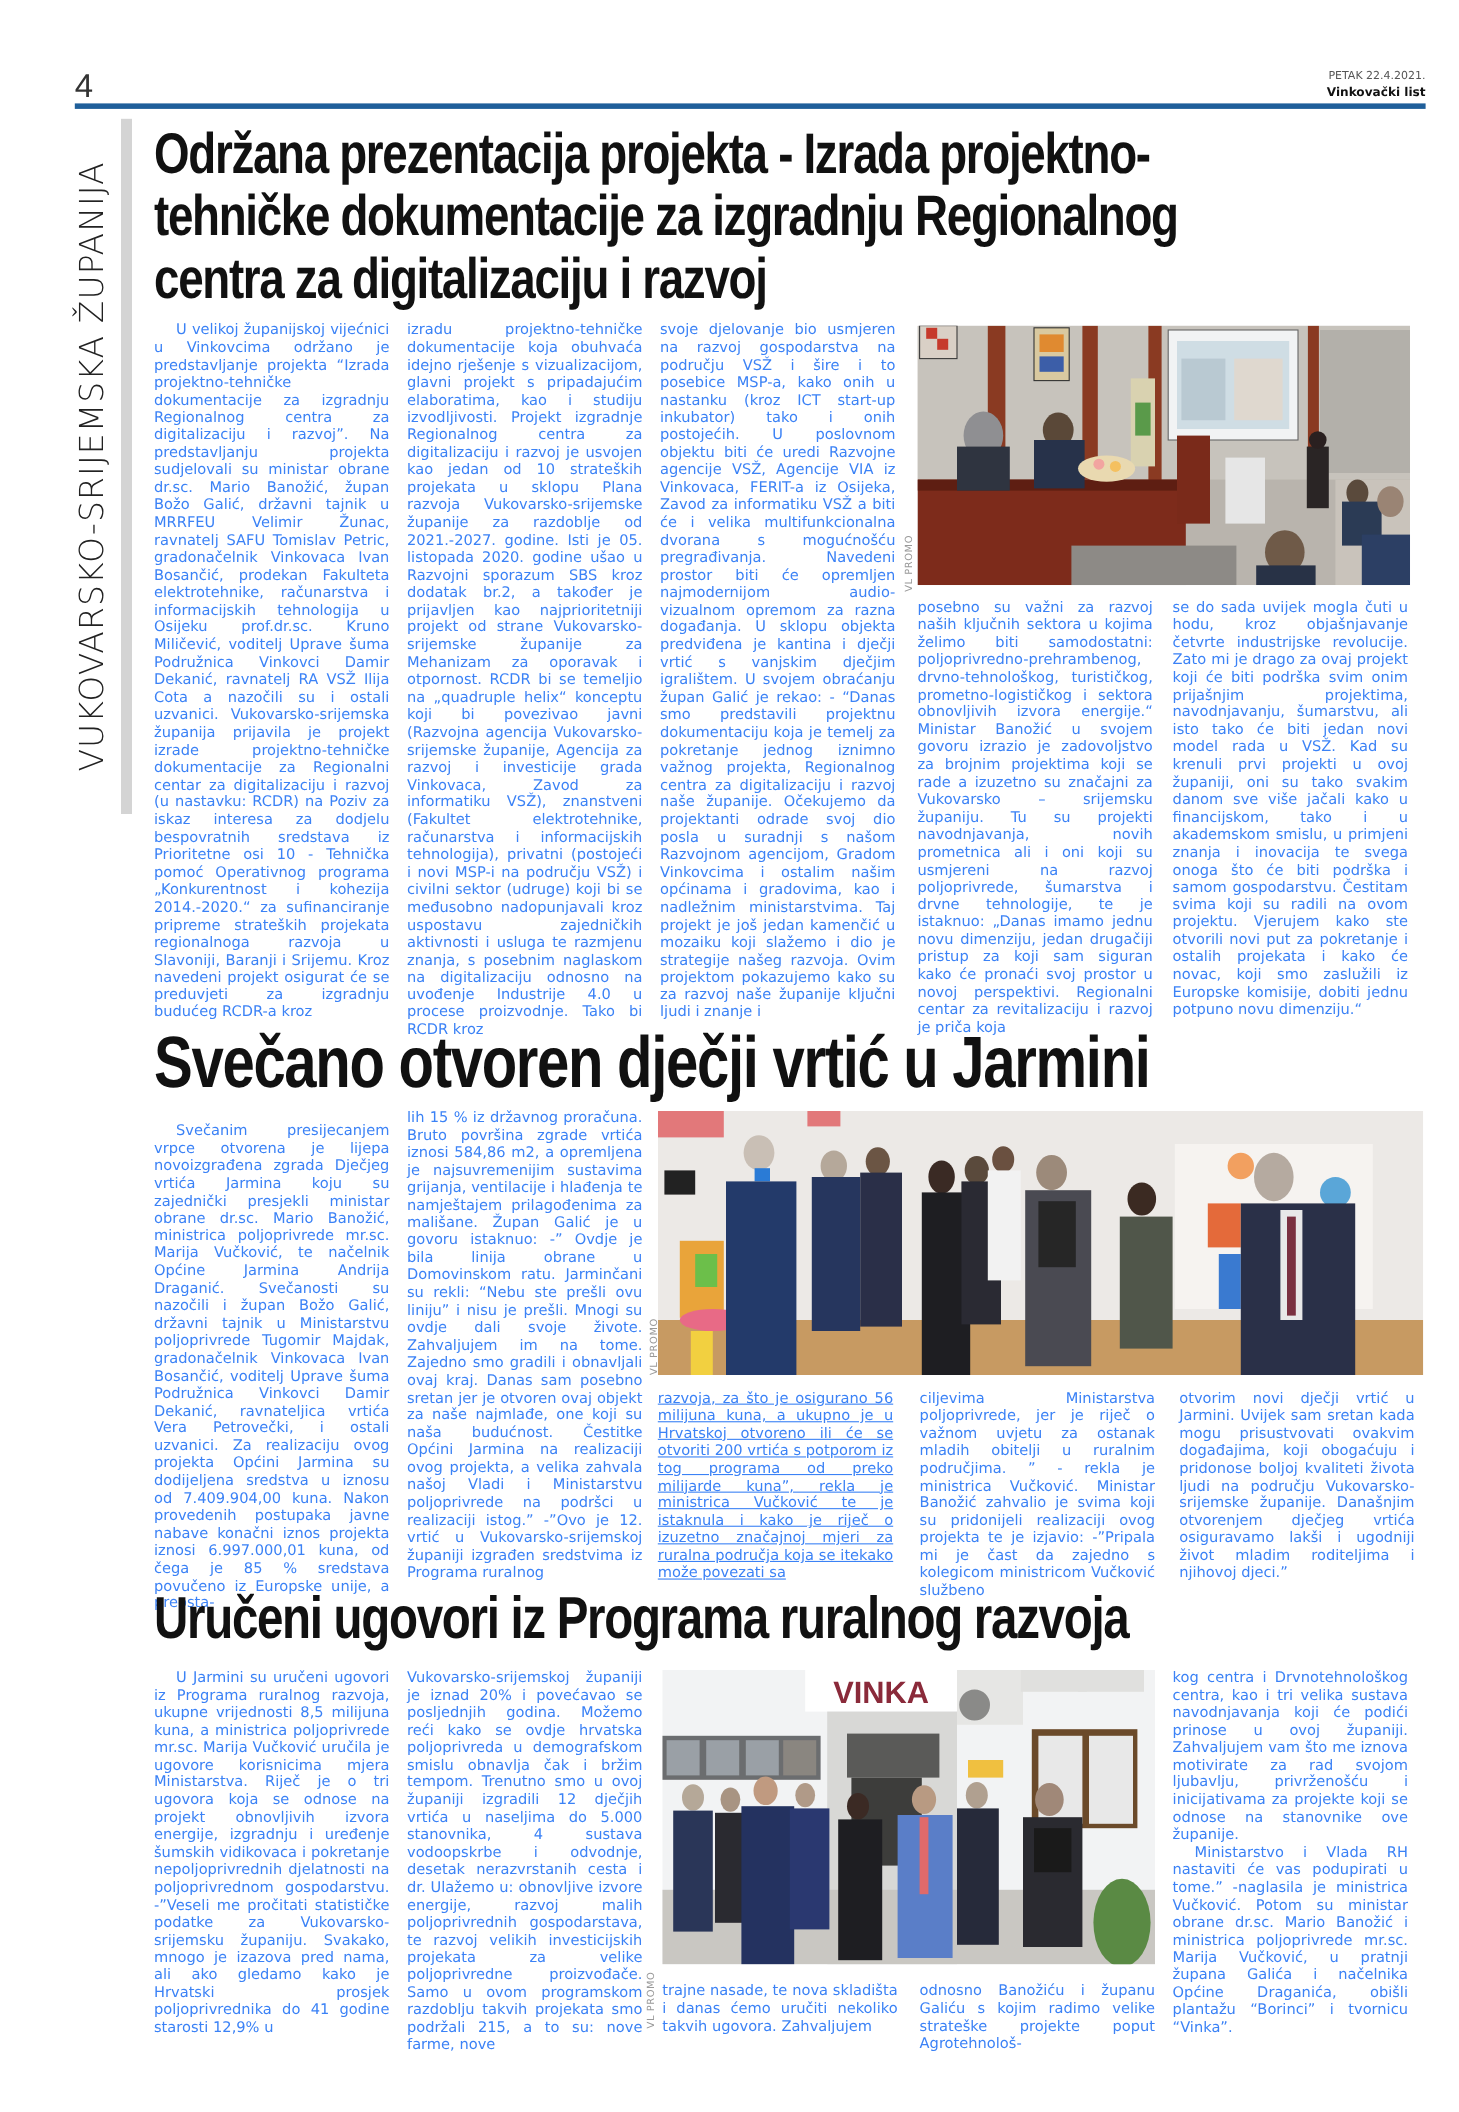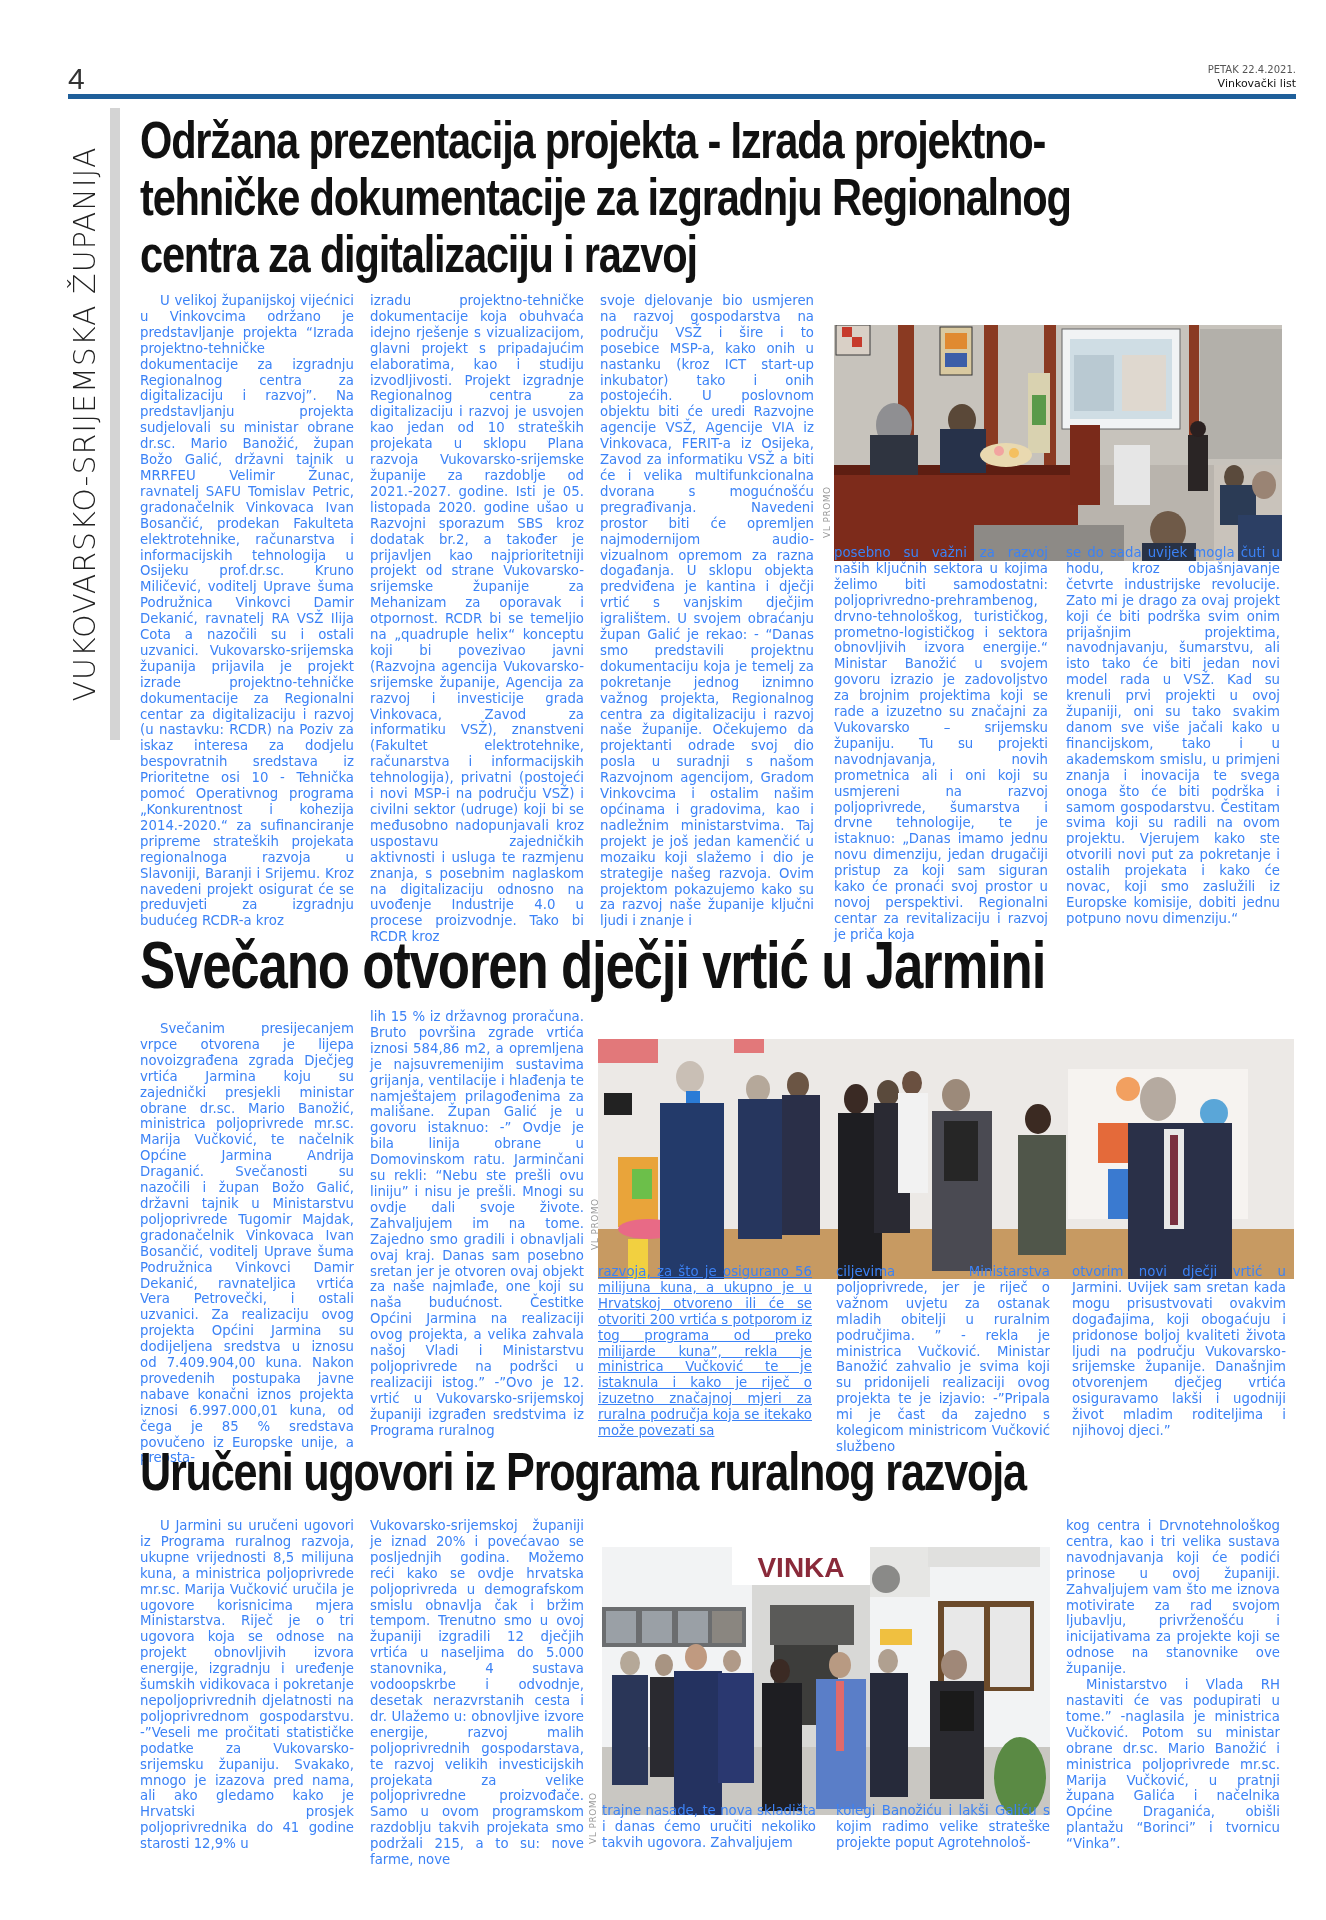--- a/index.html
+++ b/index.html
@@ -1,36 +1,36 @@
 <!DOCTYPE html>
 <html><head>
 <meta charset="utf-8">
 <style>
   html, body { margin: 0; padding: 0; background: #ffffff; }
   body { width: 1326px; height: 1920px; position: relative; overflow: hidden;
          font-family: "DejaVu Sans", sans-serif; color: #1e1e1e; }
   .abs { position: absolute; }
   .page-num { left: 68px; top: 62px; font-size: 30px; font-weight: 300; color: #333; font-family: "Liberation Sans Narrow", "Liberation Sans", sans-serif; }
   .hdr-date { right: 30px; top: 64px; font-size: 10px; color: #555; text-align: right; letter-spacing: 0; }
-  .hdr-pub { right: 30px; top: 77px; font-size: 11px; font-weight: normal; color: #111; text-align: right; }
+  .hdr-pub { right: 30px; top: 77px; font-size: 11px; font-weight: bold; color: #111; text-align: right; }
   .rule { left: 68px; top: 94px; width: 1228px; height: 5px; background: #1f5f9a; }
   .section-side { left: 62px; top: 108px; width: 44px; height: 632px; }
   .section-side .label { position: absolute; left: 50%; top: 50%;
       transform: translate(-50%, -50%) rotate(-90deg); white-space: nowrap;
       font-size: 30px; letter-spacing: 1px; color: #222; font-weight: 300; }
   .side-bar { left: 110px; top: 108px; width: 10px; height: 632px; background: #d4d4d4; }
   .headline { font-family: "Liberation Sans", sans-serif; font-weight: bold; color: #111;
               letter-spacing: -1.5px; line-height: 1.0; transform-origin: left top; }
   .h1 { left: 140px; top: 112px; font-size: 52px; width: 1300px; transform: scaleX(0.80); line-height: 57px; }
   .h2 { left: 140px; top: 932px; font-size: 66px; width: 1400px; transform: scaleX(0.80); }
   .h3 { left: 140px; top: 1444px; font-size: 54px; width: 1400px; transform: scaleX(0.80); }
   .col { font-size: 13.3px; line-height: 15.9px; text-align: justify; color: #3b82f6; hyphens: manual; }
   .col p { margin: 0; }
   .col .ind { text-indent: 20px; }
-  .photo { overflow: hidden; margin-top: 29px; }
+  .photo { overflow: hidden; }
   .credit { font-size: 9px; color: #999; transform: rotate(-90deg); transform-origin: left top; white-space: nowrap; letter-spacing: 0.5px; }
 </style>
 </head>
 <body>
 
 <div class="abs page-num">4</div>
 <div class="abs hdr-date">PETAK 22.4.2021.</div>
 <div class="abs hdr-pub">Vinkovački list</div>
 <div class="abs rule"></div>
 
@@ -219,18 +219,18 @@
     </g>
     <ellipse cx="418" cy="230" rx="26" ry="40" fill="#5a8a44"></ellipse>
   </svg>
 </div>
 <div class="abs credit" style="left:588px; top:1844px;">VL PROMO</div>
 
 <div class="abs col" style="left:602px; top:1803px; width:214px;">
   <p>trajne nasade, te nova skladišta i danas ćemo uručiti nekoliko takvih ugovora. Zahvaljujem</p>
 </div>
 <div class="abs col" style="left:836px; top:1803px; width:214px;">
-  <p>kolegi Banožiću i lakši Galiću s kojim radimo velike strateške projekte poput Agrotehnološ-</p>
+  <p>odnosno Banožiću i županu Galiću s kojim radimo velike strateške projekte poput Agrotehnološ-</p>
 </div>
 <div class="abs col" style="left:1066px; top:1518px; width:214px;">
   <p>kog centra i Drvnotehnološkog centra, kao i tri velika sustava navodnjavanja koji će podići prinose u ovoj županiji. Zahvaljujem vam što me iznova motivirate za rad svojom ljubavlju, privrženošću i inicijativama za projekte koji se odnose na stanovnike ove županije.</p>
   <p class="ind">Ministarstvo i Vlada RH nastaviti će vas podupirati u tome.” -naglasila je ministrica Vučković. Potom su ministar obrane dr.sc. Mario Banožić i ministrica poljoprivrede mr.sc. Marija Vučković, u pratnji župana Galića i načelnika Općine Draganića, obišli plantažu “Borinci” i tvornicu “Vinka”.</p>
 </div>
 
 </body></html>

